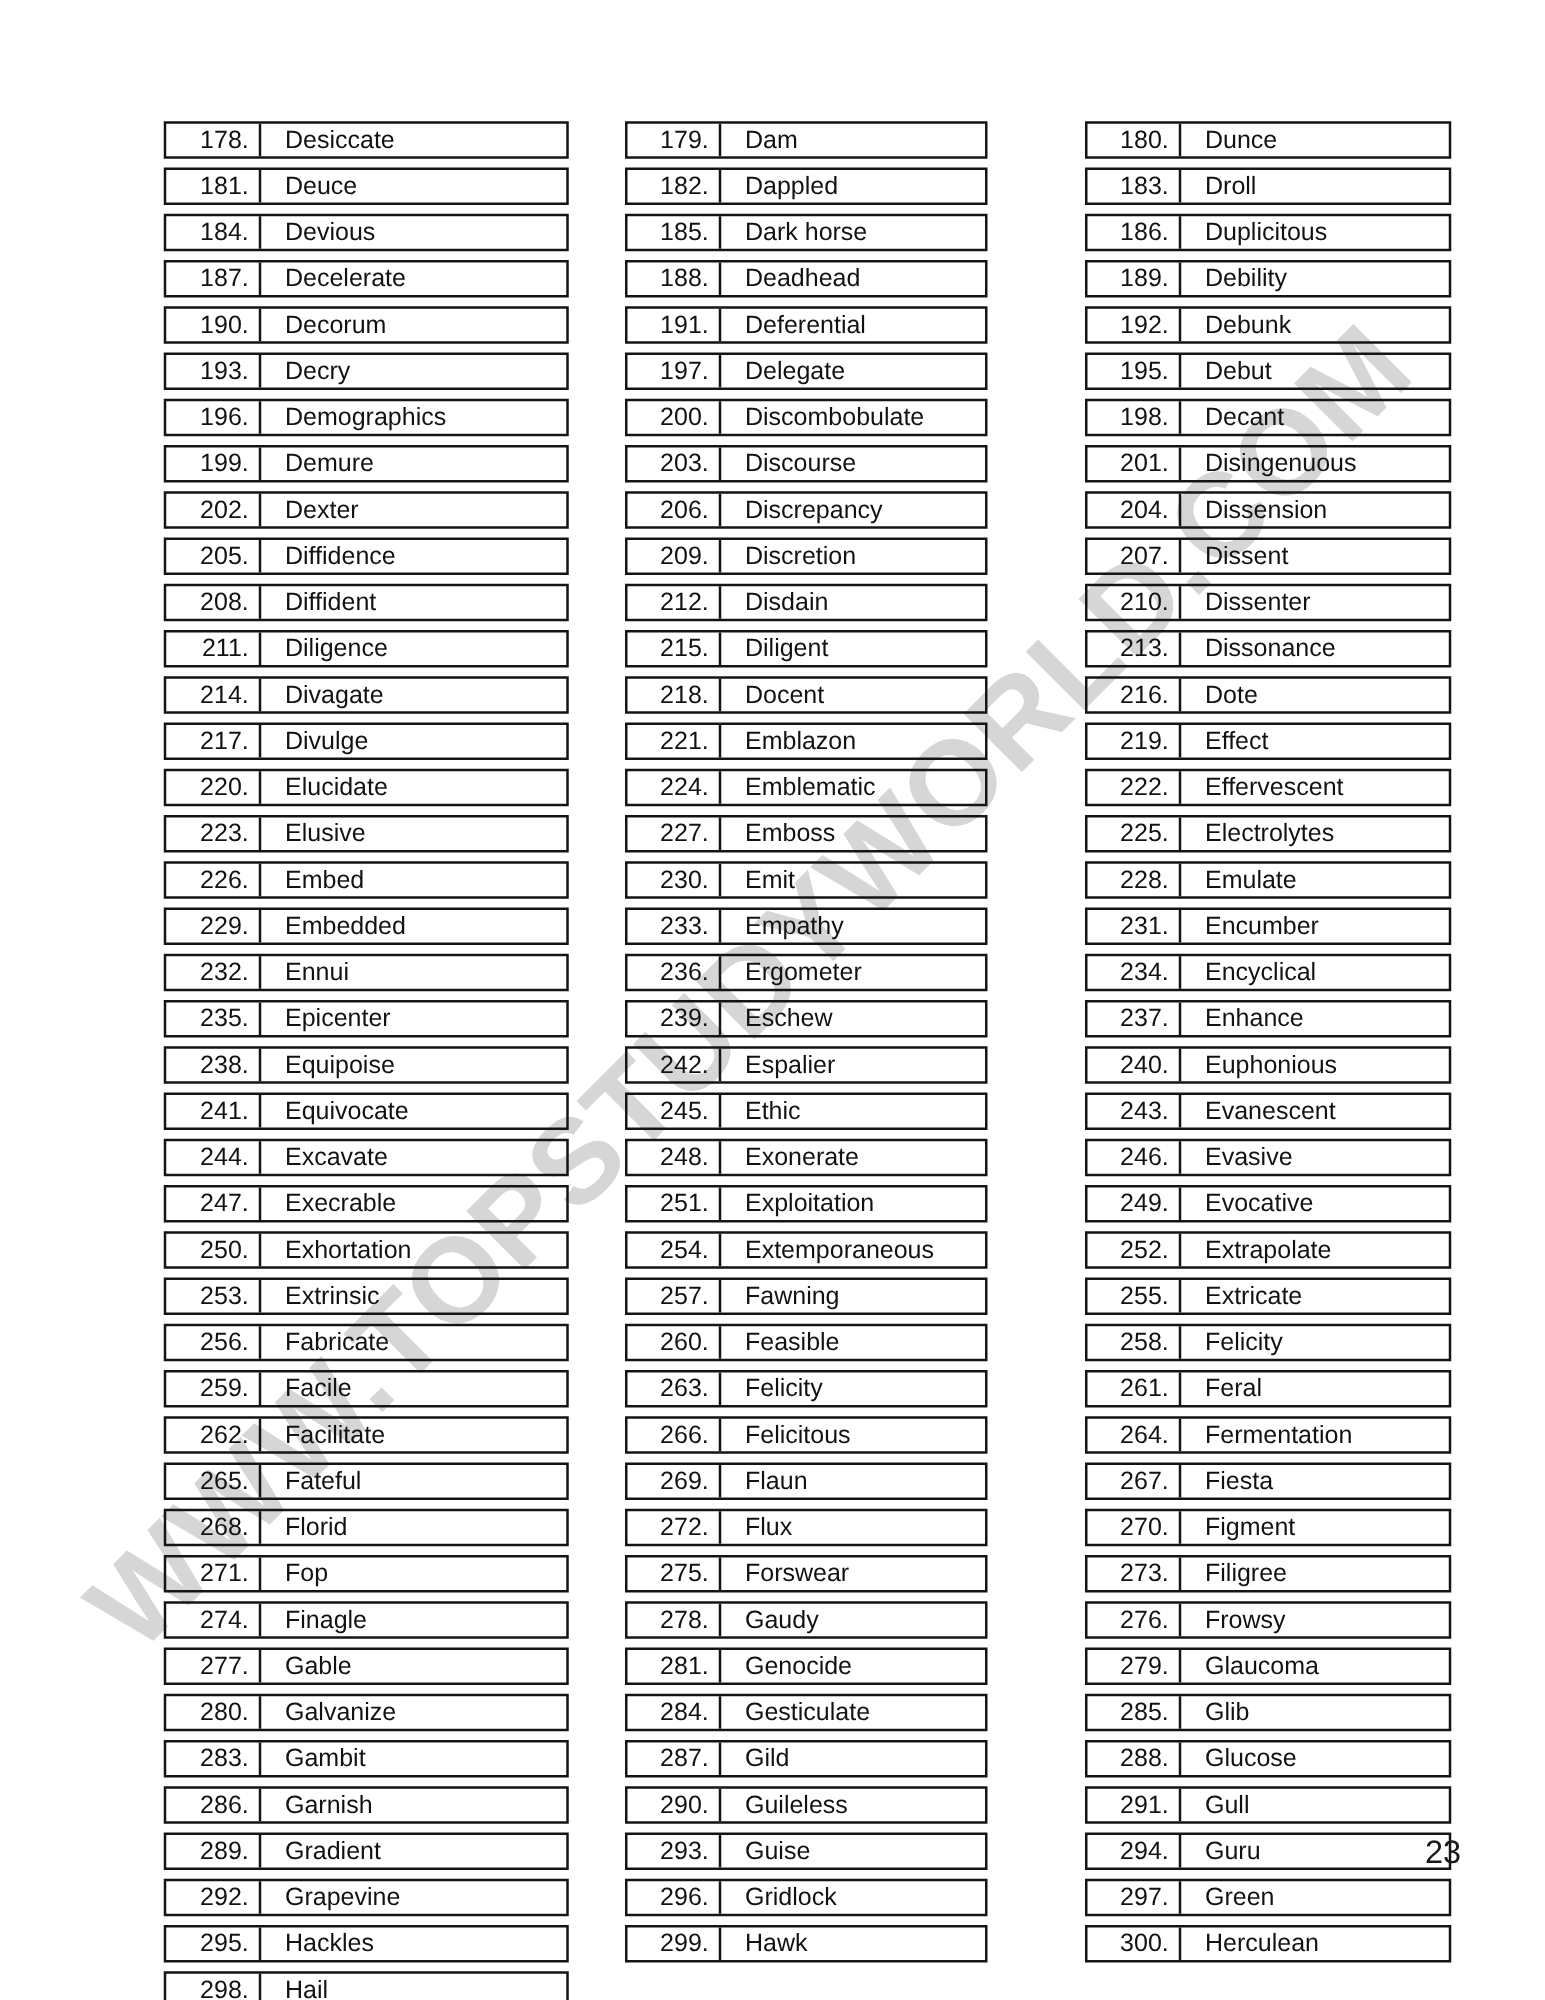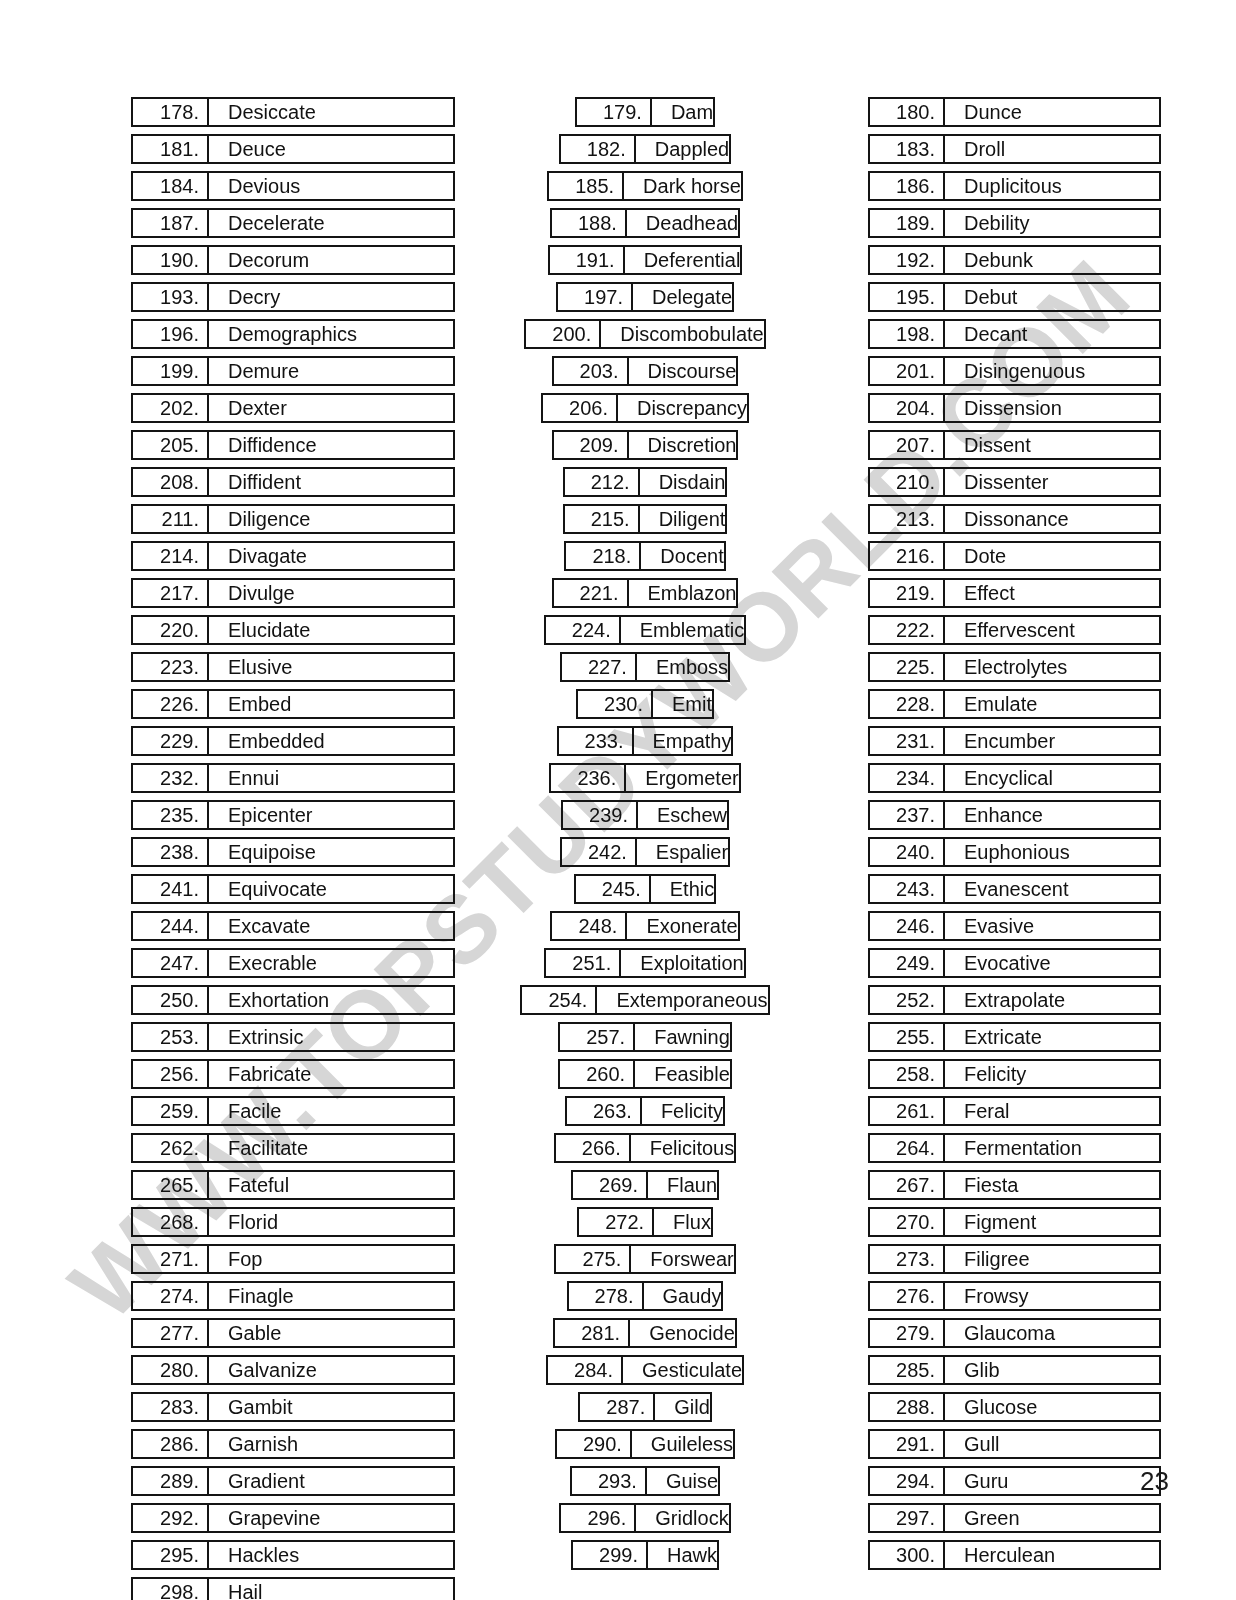--- a/index.html
+++ b/index.html
@@ -25,21 +25,21 @@
   }
   .word-table{
     position:absolute;
     top:97px;
     display:flex;
     flex-direction:column;
     gap:7px;
     z-index:1;
   }
   .word-table.t1{left:131px;width:324px;}
-  .word-table.t2{left:500px;width:290px;align-items:center;}
+  .word-table.t2{left:500px;width:290px;}
   .word-table.t3{left:868px;width:293px;}
   .row{
     display:flex;
     height:30px;
     box-sizing:border-box;
     border:2px solid #141414;
     background:transparent;
   }
   .num{
     width:76px;

